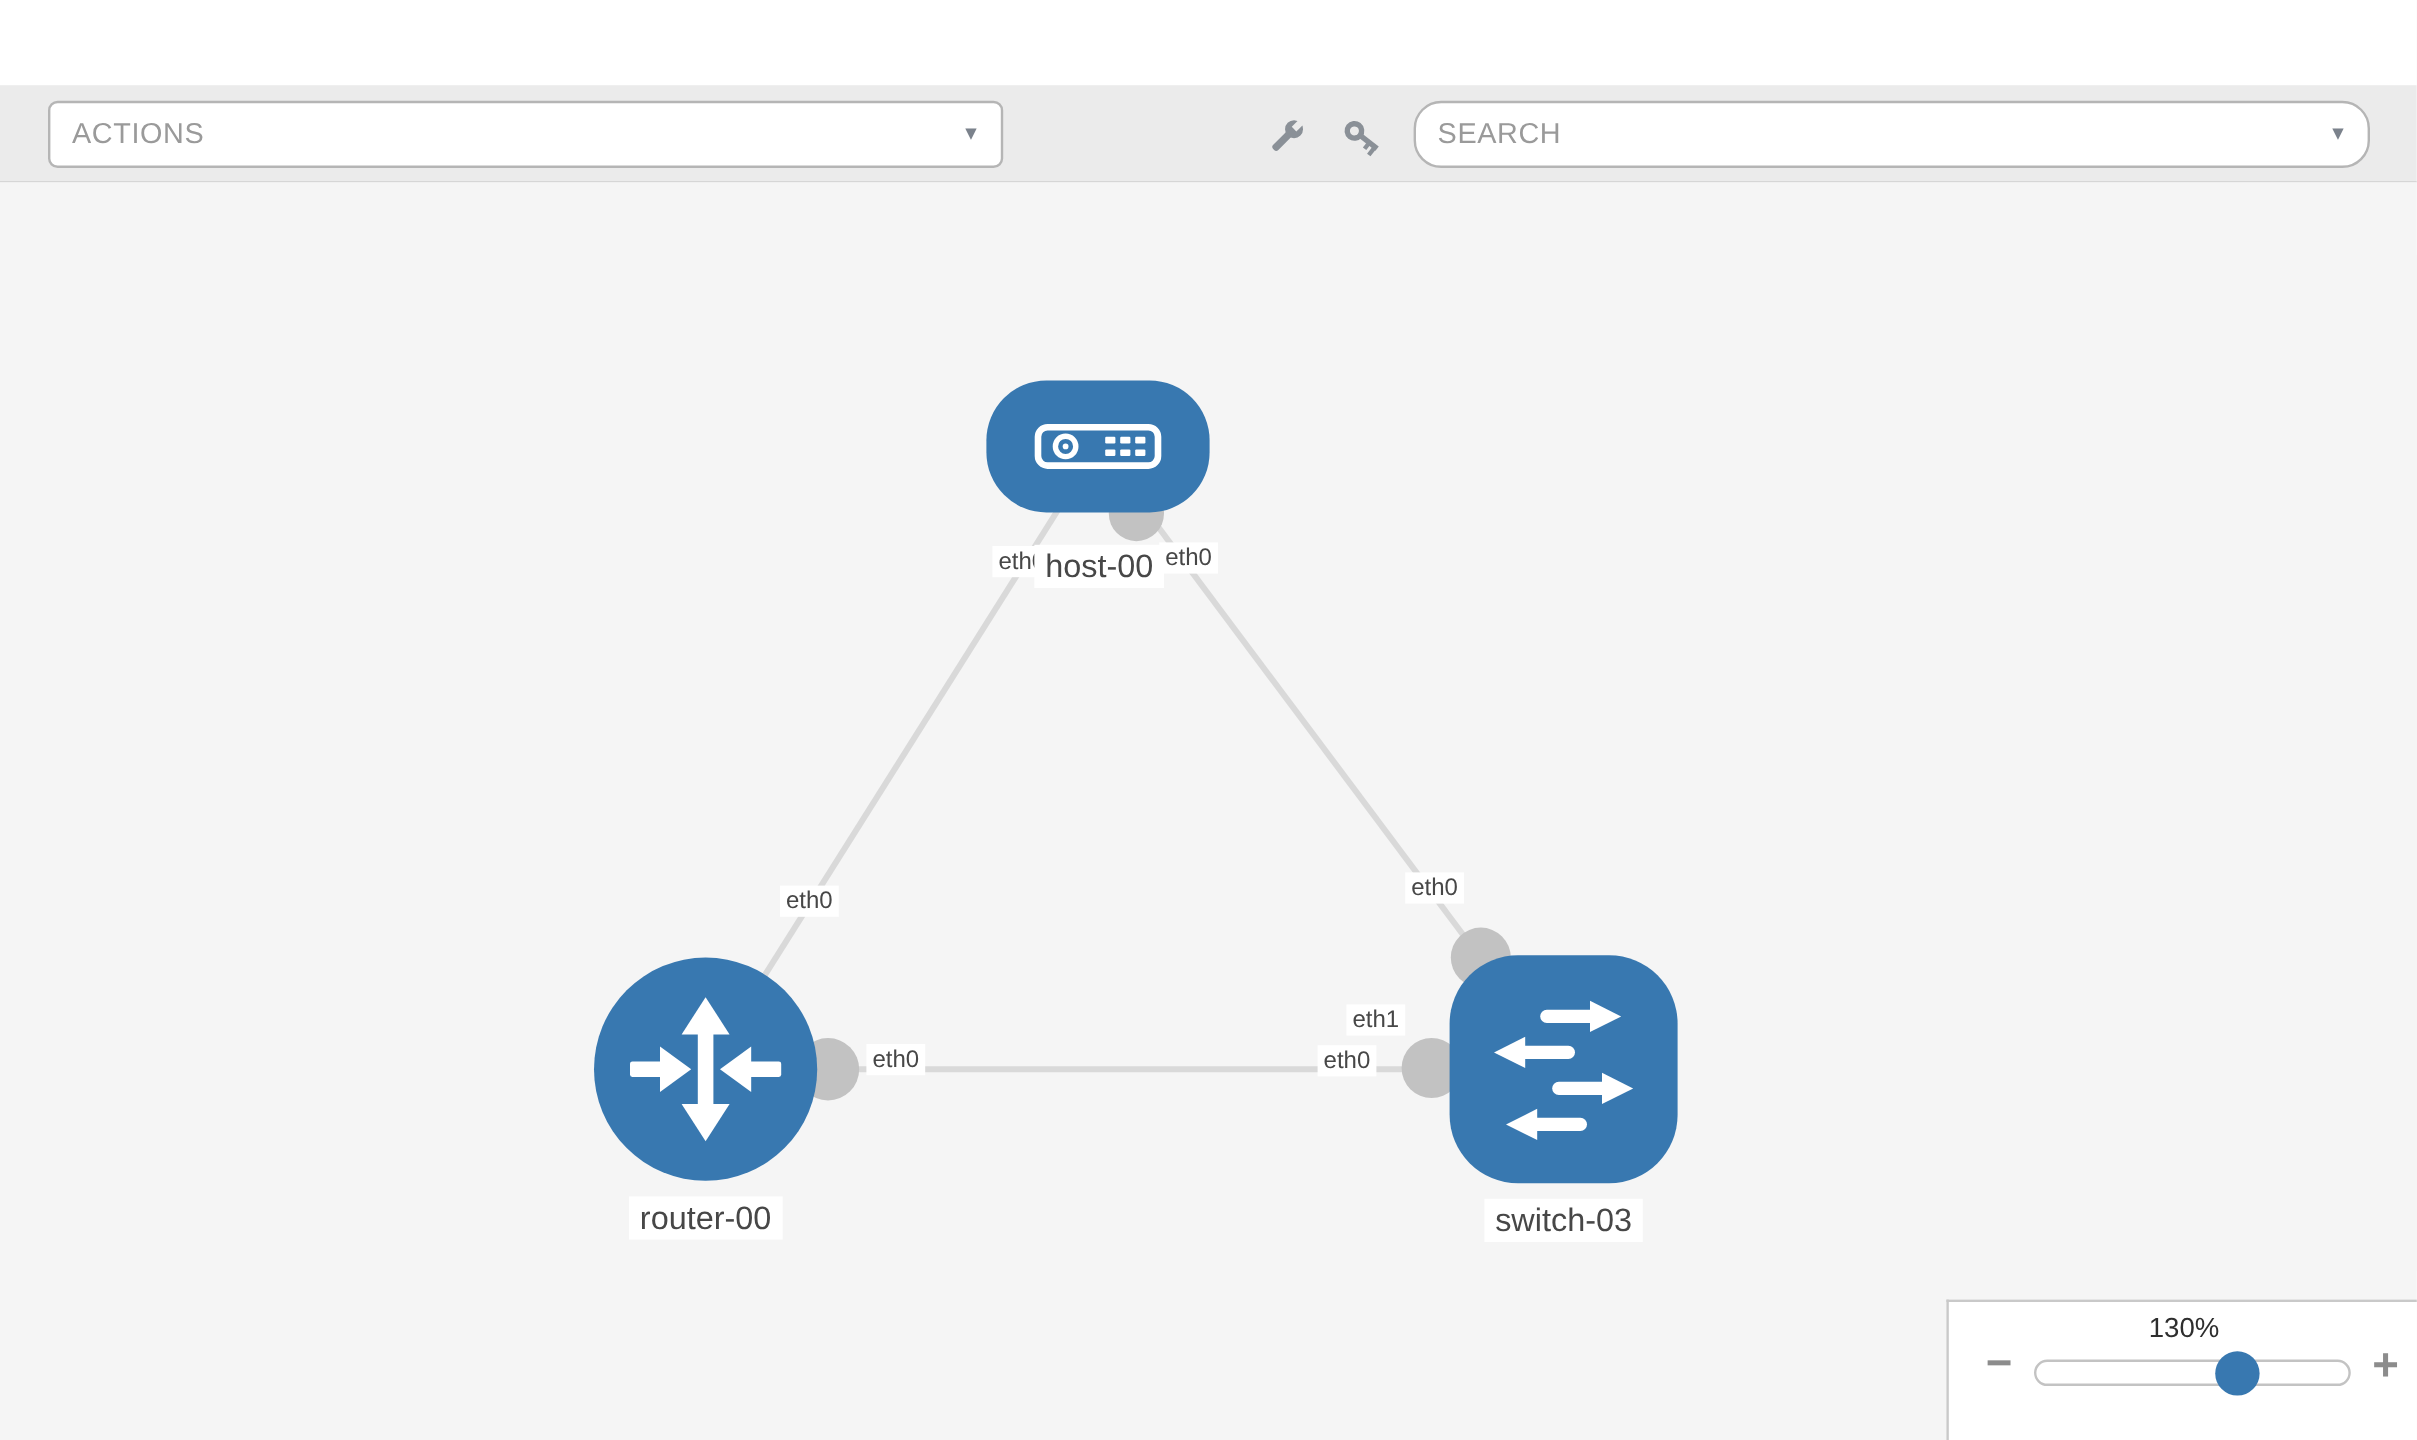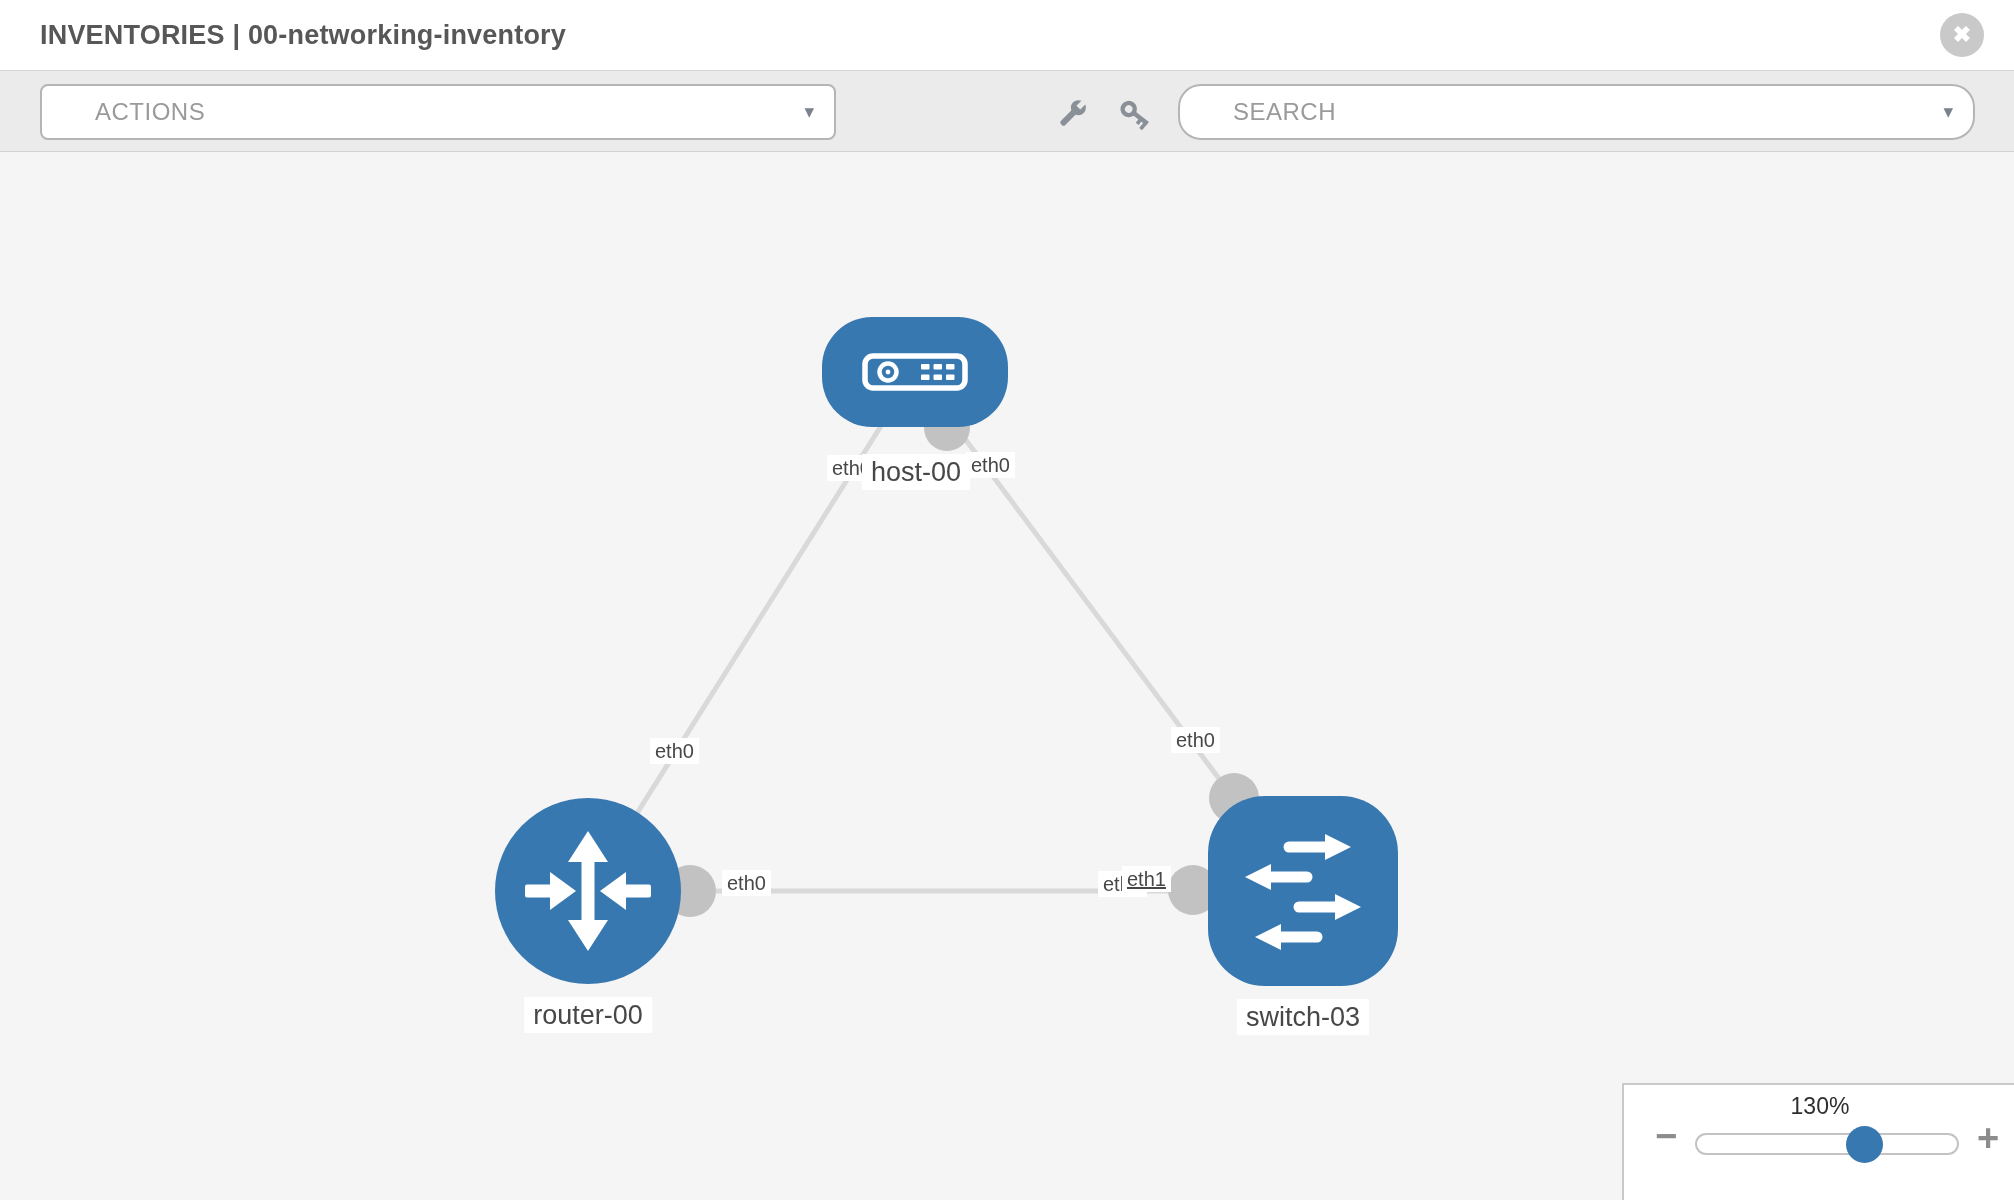--- a/index.html
+++ b/index.html
@@ -9,21 +9,21 @@
 
   
   .header { position:absolute; left:0; top:0; width:2014px; height:71px; background:#fff; border-bottom:1px solid #d6d6d6; }
   .title { position:absolute; left:40px; top:0; height:70px; line-height:70px; font-size:27px; font-weight:bold; color:#575757; letter-spacing:.2px; }
   .close-btn { position:absolute; left:1940px; top:13px; width:44px; height:44px; border-radius:50%;
                background:#c9c9c9; color:#fff; text-align:center; line-height:44px; font-size:22px; font-weight:bold; cursor:pointer; }
 
   
   .toolbar { position:absolute; left:0; top:71px; width:2014px; height:81px; background:#ebebeb; border-bottom:1px solid #d2d2d2; }
   .select { position:absolute; top:13px; height:56px; background:#fff; border:2px solid #b5b5b5; border-radius:8px; cursor:pointer; }
-  .select .lbl { position:absolute; left:18px; top:0; line-height:51px; font-size:24px; color:#9a9a9a; letter-spacing:.5px;margin-left:35px; }
+  .select .lbl { position:absolute; left:18px; top:0; line-height:51px; font-size:24px; color:#9a9a9a; letter-spacing:.5px; }
   .select .caret { position:absolute; right:20px; top:0; line-height:51px; font-size:19px; color:#7b828c; }
   .sel-actions { left:40px; width:796px; }
   .sel-search { left:1178px; width:797px;border-radius:23px; }
   .tool-icon { position:absolute; top:21px; width:44px; height:44px; cursor:pointer; }
   .ti-wrench { left:1050px; }
   .ti-key { left:1113px; }
 
   
   .canvas { position:absolute; left:0; top:152px; width:2014px; height:1048px; background:#f5f5f5; }
   .canvas > svg { position:absolute; left:0; top:0; }
@@ -39,24 +39,20 @@
   .zoom-minus { position:absolute; left:22px; top:30px; width:40px; text-align:center; font-size:38px; font-weight:bold; color:#8c8c8c; cursor:pointer; }
   .zoom-plus  { position:absolute; left:344px; top:32px; width:40px; text-align:center; font-size:38px; font-weight:bold; color:#8c8c8c; cursor:pointer; }
   .zoom-track { position:absolute; left:71px; top:48px; width:264px; height:22px; background:#fff; border:2px solid #c3c3c3; border-radius:12px; cursor:pointer; }
   .zoom-thumb { position:absolute; left:222px; top:41px; width:37px; height:37px; border-radius:50%; background:#3878b0; cursor:grab; }
 </style>
 </head>
 <body>
 
 <div class="app">
 
-  <div class="header">
-    <div class="title">INVENTORIES | 00-networking-inventory</div>
-    <div class="close-btn">✖</div>
-  </div>
 
   <div class="toolbar">
     <div class="select sel-actions">
       <span class="lbl">ACTIONS</span>
       <span class="caret">▾</span>
     </div>
 
     <div class="tool-icon ti-wrench">
       <svg width="44" height="44" viewBox="-22 -22 44 44">
         <g transform="rotate(45)" fill="#8a9097">
@@ -144,21 +140,21 @@
         </g>
       </g>
     </svg>
 
     <div class="chip if-chip" style="left:827px; top:303px;">eth0</div>
     <div class="chip if-chip" style="left:966px; top:300px;">eth0</div>
     <div class="chip if-chip" style="left:650px; top:586px;">eth0</div>
     <div class="chip if-chip" style="left:1171px; top:575px;">eth0</div>
     <div class="chip if-chip" style="left:722px; top:718px;">eth0</div>
     <div class="chip if-chip" style="left:1098px; top:719px;">eth0</div>
-    <div class="chip if-chip" style="left:1122px; top:714px;text-decoration:underline;">eth1</div>
+    <div class="chip if-chip" style="left:1122px; top:685px;">eth1</div>
 
     <div class="chip node-chip" style="left:916px; top:289px;margin-top:13px;">host-00</div>
     <div class="chip node-chip" style="left:588px; top:845px;">router-00</div>
     <div class="chip node-chip" style="left:1303px; top:847px;">switch-03</div>
   </div>
 
   <div class="zoom-panel">
     <div class="zoom-level">130%</div>
     <div class="zoom-minus">−</div>
     <div class="zoom-track"></div>

